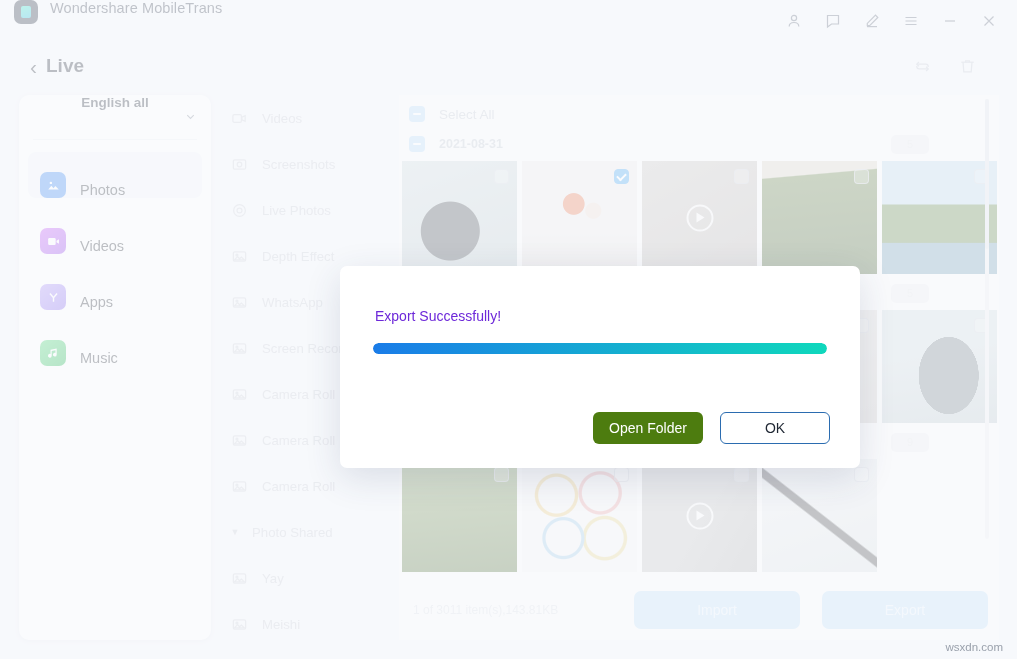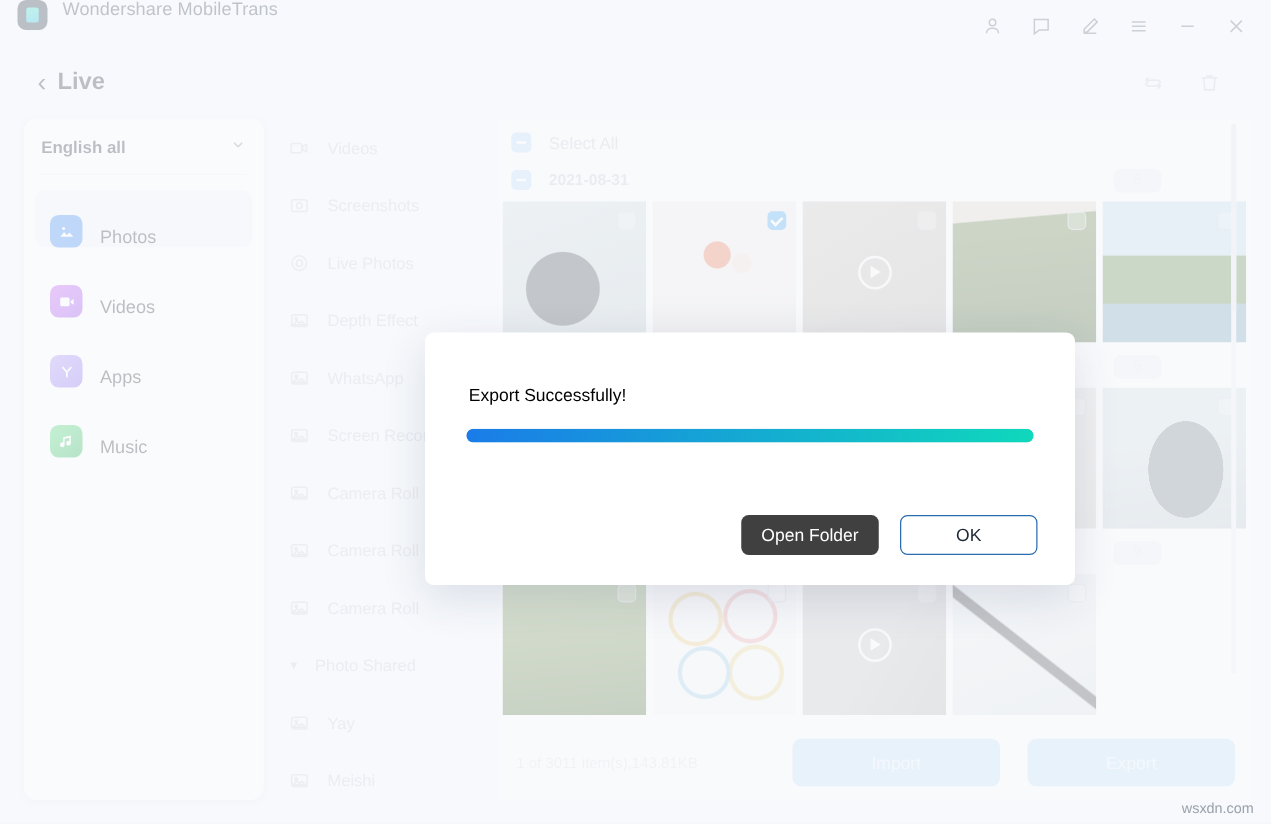--- a/index.html
+++ b/index.html
@@ -63,21 +63,21 @@
   .sidebar {
     position: absolute; left: 19px; top: 95px;
     width: 192px; height: 545px;
     background: #ffffff; border-radius: 10px;
     box-shadow: 0 1px 5px rgba(30,45,80,.07);
     padding: 0 0;
     overflow: hidden;
   }
   .lang-sel {
     height: 45px; margin: 0 14px; display: flex; align-items: center;
-    border-bottom: 1px solid #eef0f4; cursor: pointer;
+    border-bottom: 1px solid #eef0f4; cursor: pointer; flex-direction: column;
   }
   .lang-label { font-size: 13.5px; font-weight: 700; color: #1f2733; }
   .lang-chev { margin-left: auto; color: #7b8392; font-size: 11px; }
   .nav-list { padding-top: 12px; }
   .nav-item {
     display: flex; align-items: flex-end; gap: 14px;
     height: 46px; margin: 0 9px 10px 9px; padding-left: 12px;
     border-radius: 8px; cursor: pointer;
   }
   .nav-item.active { background: #f2f5fa; }
@@ -196,40 +196,40 @@
     position: absolute; inset: 0; background: rgba(248,250,252,.72);
   }
   .modal {
     position: absolute; left: 340px; top: 266px;
     width: 520px; height: 202px;
     background: #fff; border-radius: 7px;
     box-shadow: 0 10px 36px rgba(40,60,100,.14);
   }
   .modal-msg {
     position: absolute; left: 35px; top: 42px;
-    font-size: 14px; color: #000000;
+    font-size: 14px; color: #6d28d9;
   }
   .prog-wrap {
     position: absolute; left: 33px; top: 77px; width: 454px; height: 11px;
     border-radius: 6px; background: #eef1f4; overflow: hidden;
   }
   .prog-fill {
     height: 11px; border-radius: 6px;
     background: linear-gradient(90deg, #1a7ce8 0%, #0aa6dd 45%, #0fd8bc 100%);
   }
   .modal-btns {
     position: absolute; right: 30px; bottom: 24px;
     display: flex; gap: 17px;
   }
   .m-btn {
     width: 110px; height: 32px; border-radius: 6px;
     font-size: 14px; display: flex; align-items: center; justify-content: center;
     cursor: pointer; font-family: "Liberation Sans", sans-serif;
   }
-  .m-btn.primary { background: #404040; color: #fff; border: none; }
+  .m-btn.primary { background: #4d7c0f; color: #fff; border: none; }
   .m-btn.ghost { background: #fff; color: #1f2733; border: 1px solid #2b6cb0; }
 
   .watermark {
     position: absolute; right: 14px; bottom: 6px;
     font-size: 11.5px; color: #9aa1ac;
   }
 </style>
 </head>
 <body>
 

